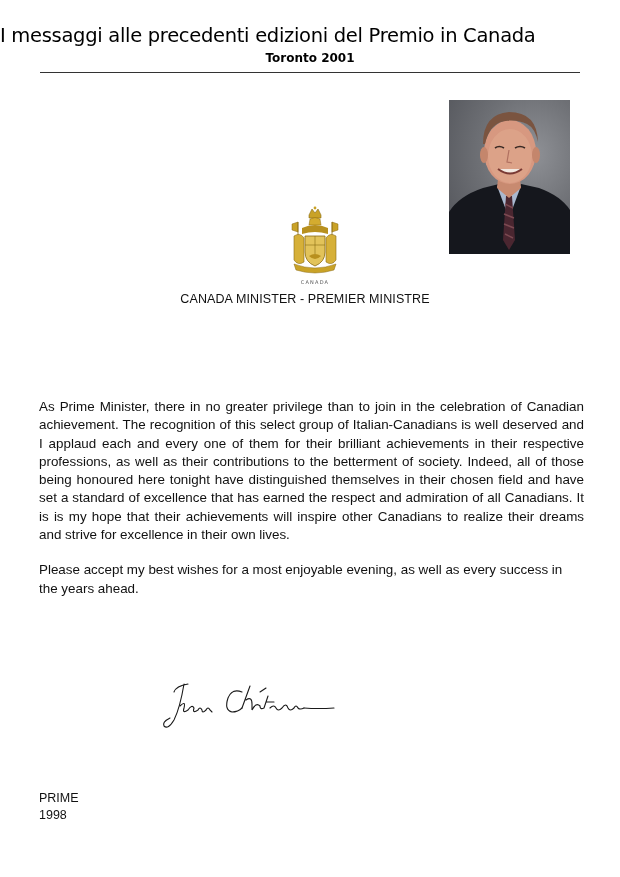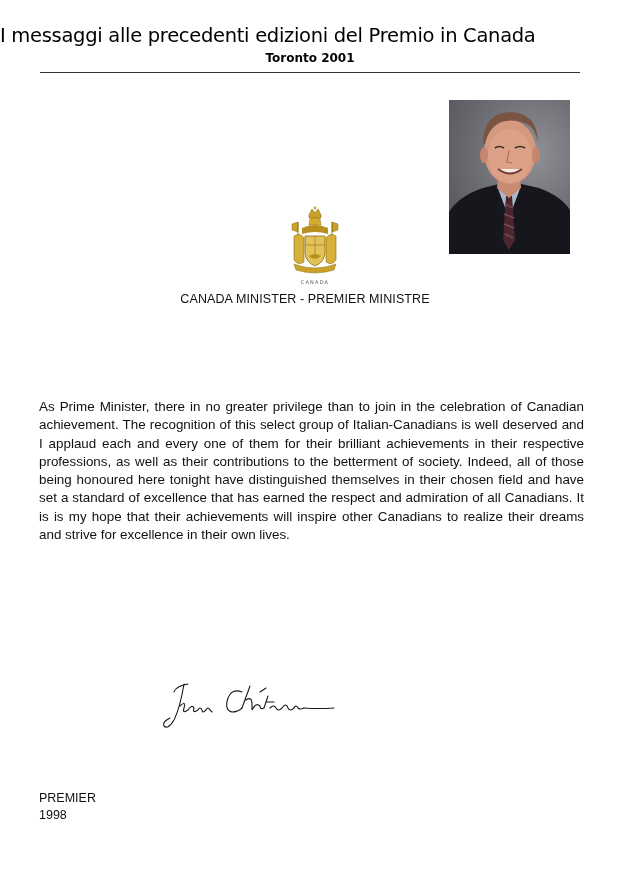--- a/index.html
+++ b/index.html
@@ -167,20 +167,21 @@
 
     <path d="M6 58 Q27 66 48 58 L46 64 Q27 70 8 64 Z" fill="#c9a227" stroke="#8a6b12" stroke-width="0.5"></path>
     <text x="27" y="78" text-anchor="middle" font-family="DejaVu Sans, sans-serif" font-size="5" letter-spacing="1.2" fill="#555">CANADA</text>
   </svg>
 </div>
 
 <div class="office-title">CANADA MINISTER - PREMIER MINISTRE</div>
 
 <div class="letter-body">
   <p>As Prime Minister, there in no greater privilege than to join in the celebration of Canadian achievement. The recognition of this select group of Italian-Canadians is well deserved and I applaud each and every one of them for their brilliant achievements in their respective professions, as well as their contributions to the betterment of society. Indeed, all of those being honoured here tonight have distinguished themselves in their chosen field and have set a standard of excellence that has earned the respect and admiration of all Canadians. It is is my hope that their achievements will inspire other Canadians to realize their dreams and strive for excellence in their own lives.</p>
+  <p class="last-left">Please accept my best wishes for a most enjoyable evening, as well as every success in the years ahead.</p>
 </div>
 
 <div class="signature">
   <svg width="185" height="60" viewBox="0 0 185 60">
     <g fill="none" stroke="#1a1a1a" stroke-width="1.1" stroke-linecap="round">
 
       <path d="M30 6 Q18 8 16 14 M26 6 Q22 30 16 42 Q10 52 6 48 Q4 44 12 40"></path>
 
       <path d="M22 28 Q28 22 26 30 Q24 36 30 32 Q34 26 36 30 Q34 36 40 32 Q42 28 44 32 Q44 36 48 32 Q50 28 52 32 L54 34"></path>
 
@@ -188,15 +189,15 @@
 
       <path d="M84 30 L92 8 M88 22 Q94 18 94 26 L94 32 Q98 24 102 28 Q102 32 106 30 M106 30 L110 18 M108 24 L116 24 M112 30 Q116 26 118 30 Q120 34 124 30 Q128 24 130 30 Q132 34 136 30 Q138 26 140 30 Q142 32 146 30"></path>
       <path d="M102 14 L108 10"></path>
 
       <path d="M146 30 Q160 31 176 30"></path>
     </g>
   </svg>
 </div>
 
 <div class="place">
-  <div>PREMIER</div>
+  <div>PRIME</div>
   <div>1998</div>
 </div>
 
 </body></html>

